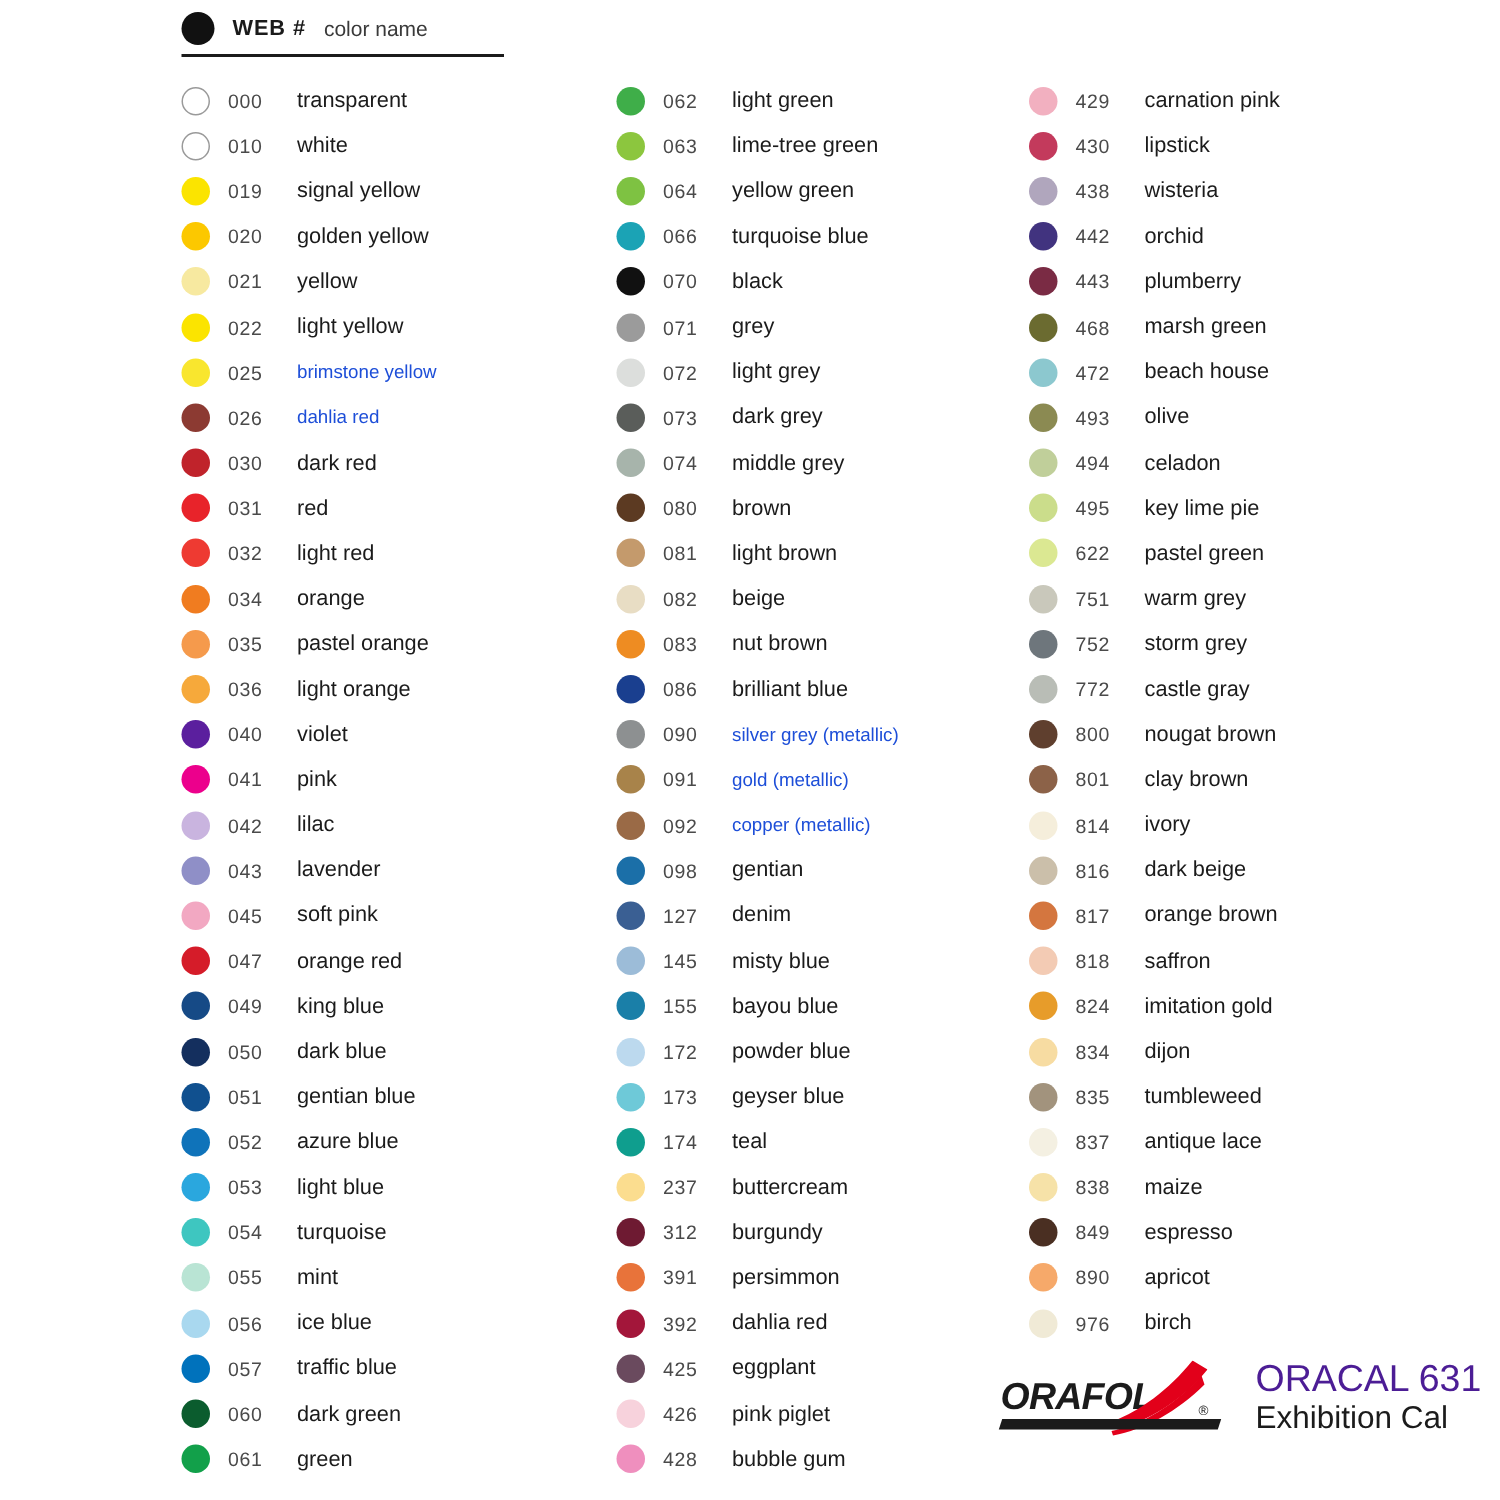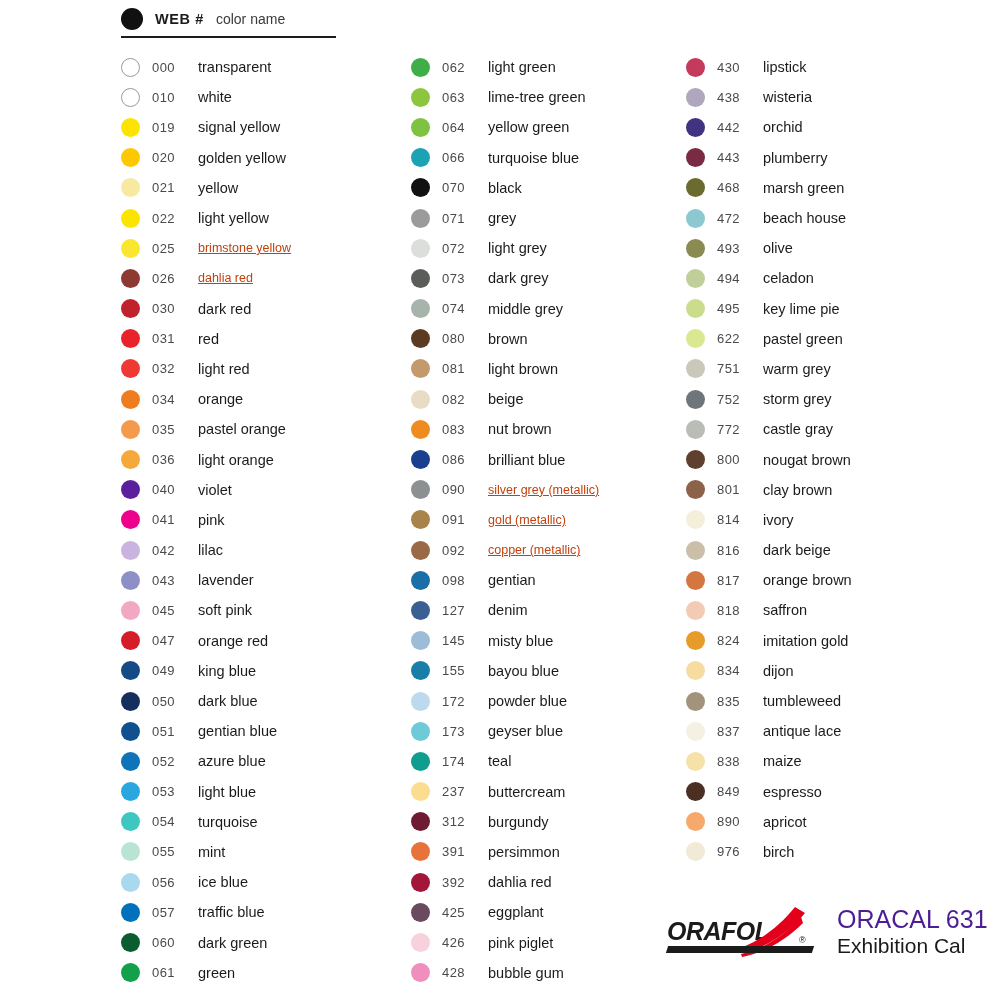--- a/index.html
+++ b/index.html
@@ -72,21 +72,21 @@
     flex: none;
     font-size: 13px;
     color: #4a4a4a;
     letter-spacing: 0.4px;
   }
   .name {
     font-size: 14.5px;
     color: #1b1b1b;
     white-space: nowrap;
   }
-  .name.small { font-size: 12.5px; color: #c2410c; text-decoration: underline; }
+  .name.small { font-size: 12.5px; color: #1d4ed8; }
 
   
   .logo-block {
     position: absolute;
     left: 656px; top: 905px;
     width: 360px;
     height: 88px;
     display: flex;
     align-items: flex-start;
     gap: 20px;
@@ -457,20 +457,25 @@
         <span class="code">426</span>
         <span class="name">pink piglet</span>
       </div>
       <div class="row">
         <span class="swatch" style="background: rgb(239, 143, 190);"></span>
         <span class="code">428</span>
         <span class="name">bubble gum</span>
       </div>
     </div>
   <div class="col" id="col2">
+      <div class="row">
+        <span class="swatch" style="background: rgb(242, 176, 192);"></span>
+        <span class="code">429</span>
+        <span class="name">carnation pink</span>
+      </div>
       <div class="row">
         <span class="swatch" style="background: rgb(195, 58, 92);"></span>
         <span class="code">430</span>
         <span class="name">lipstick</span>
       </div>
       <div class="row">
         <span class="swatch" style="background: rgb(176, 166, 189);"></span>
         <span class="code">438</span>
         <span class="name">wisteria</span>
       </div>

